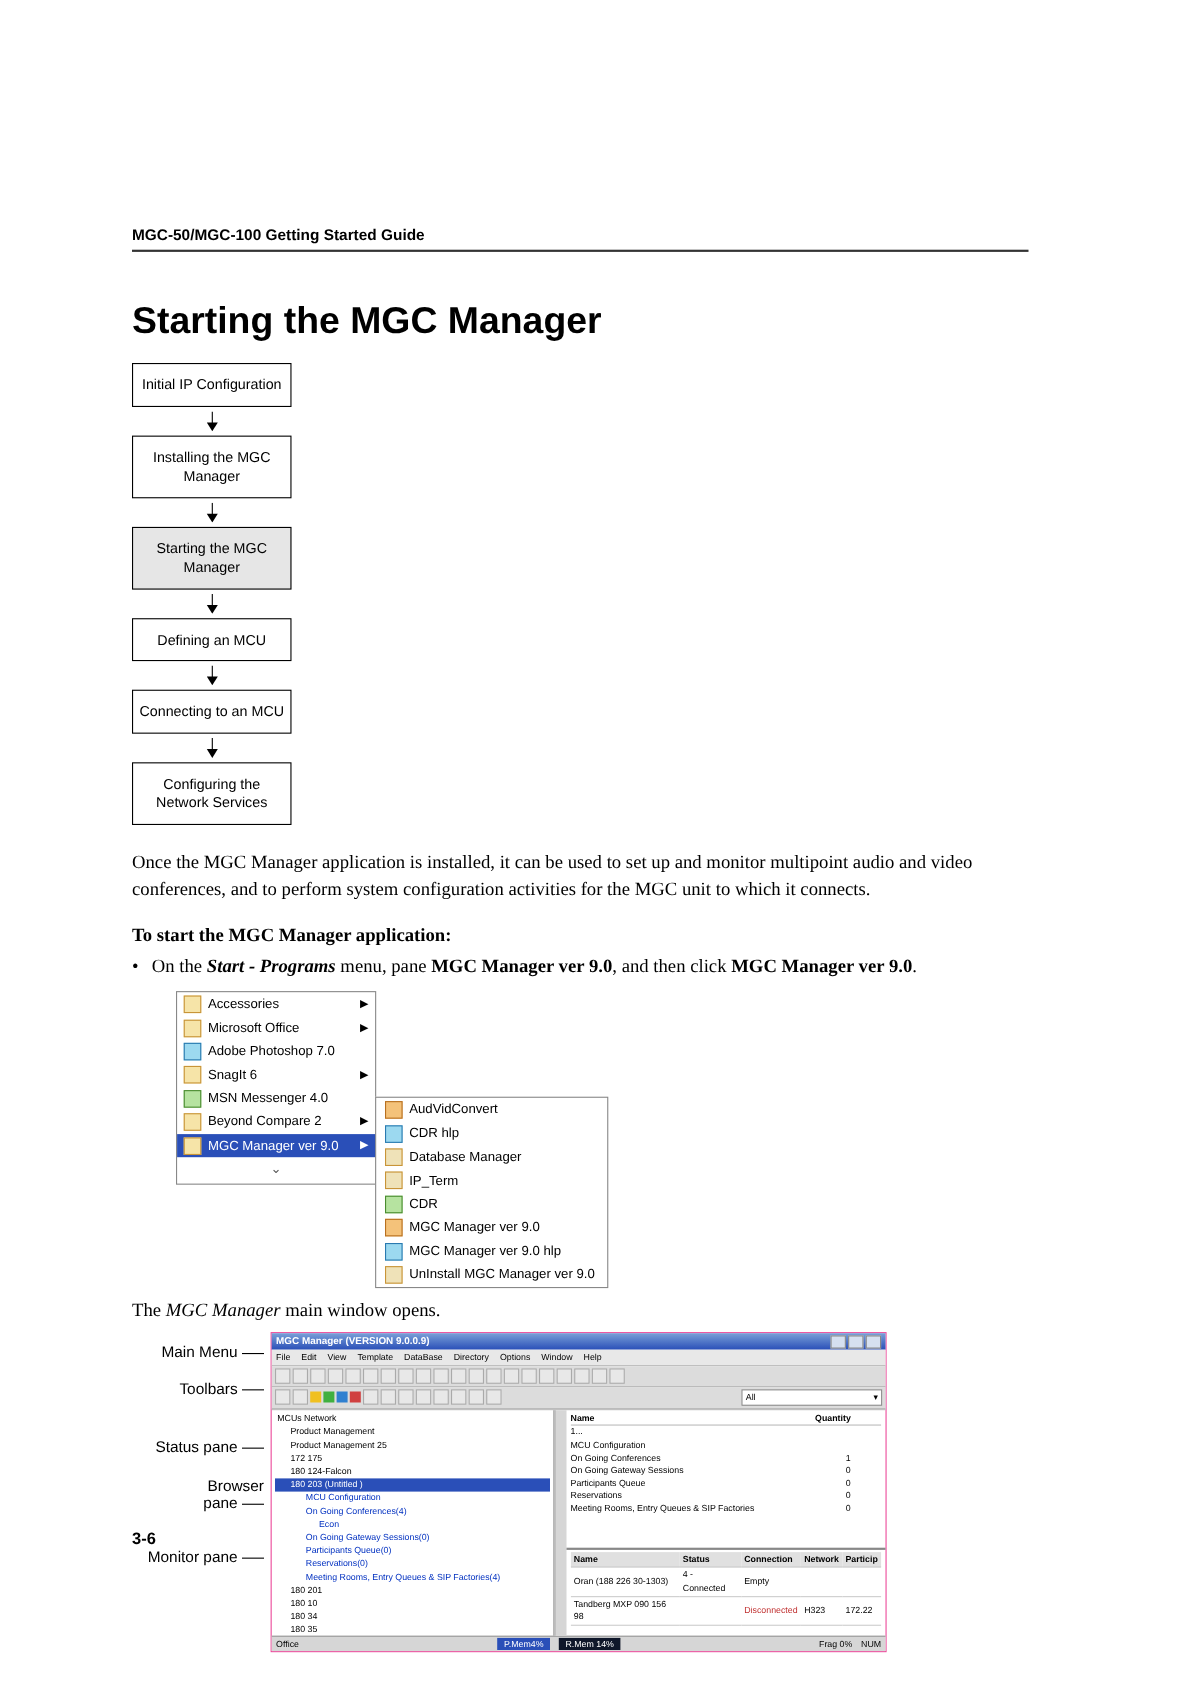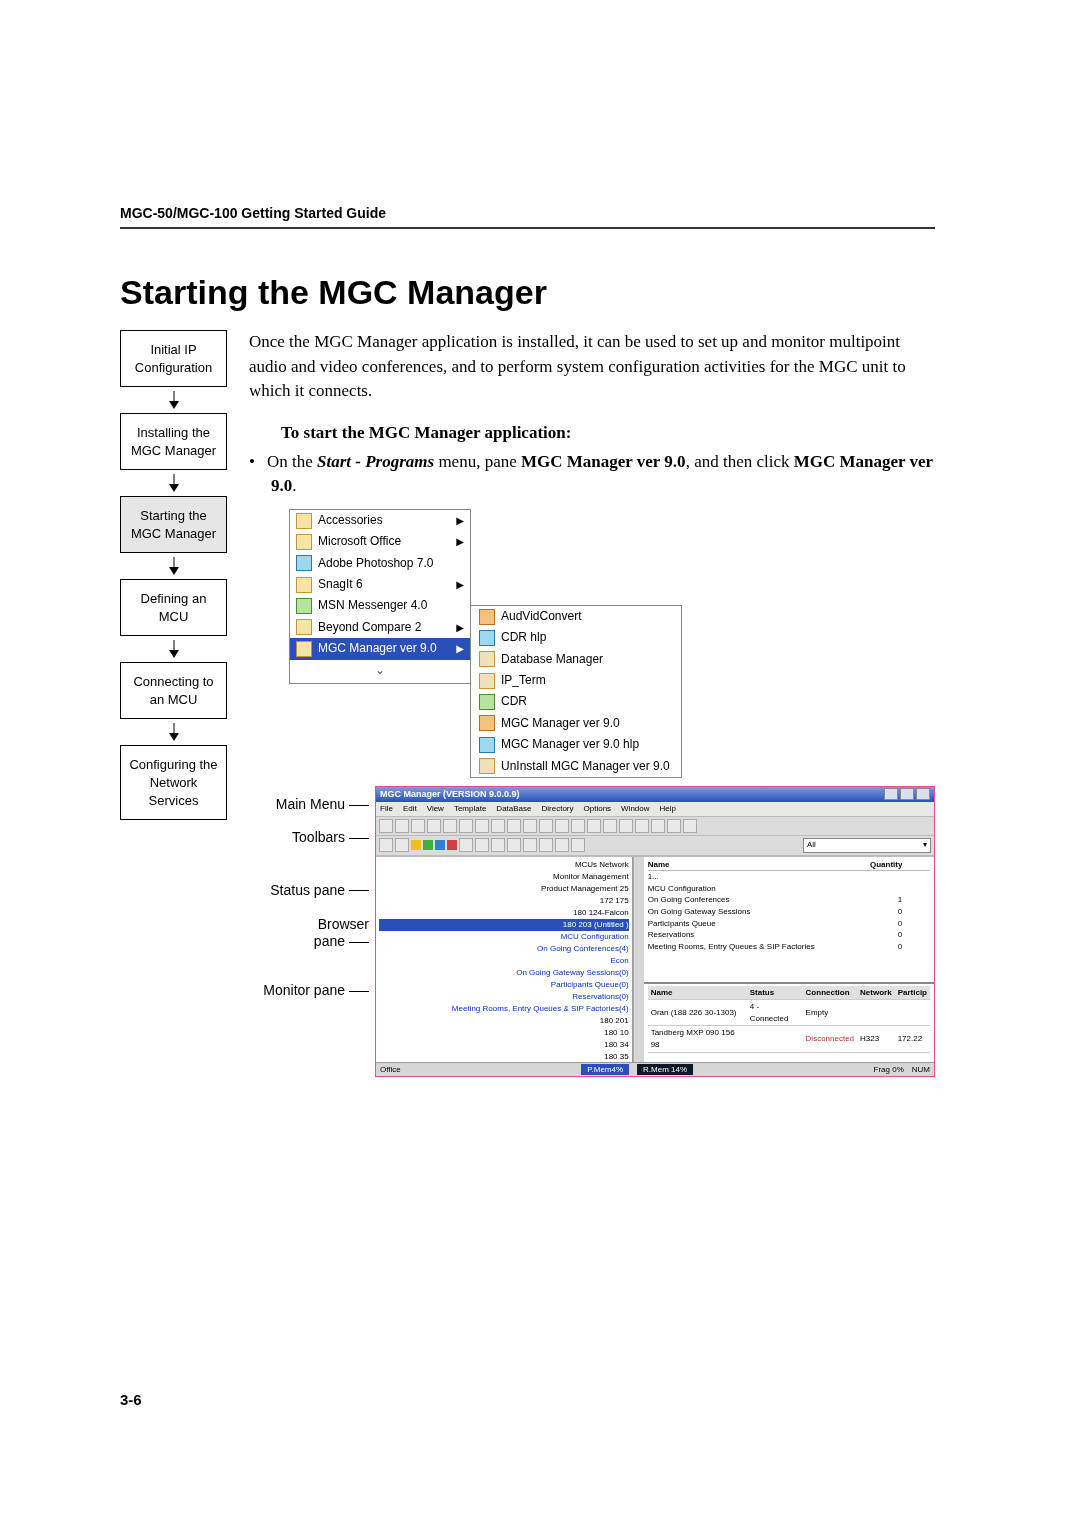--- a/index.html
+++ b/index.html
@@ -28,20 +28,21 @@
   }
   .title {
     font-size: 34px;
     font-weight: bold;
     margin: 0 0 18px 0;
   }
   .columns {
     display: flex;
     align-items: flex-start;
     gap: 22px;
+    flex-direction: column;
   }
   .flow-col { width: 145px; }
   .flow-box {
     border: 1px solid #000;
     text-align: center;
     font-size: 13px;
     padding: 10px 4px;
     background: #fff;
     line-height: 1.35;
   }
@@ -54,21 +55,20 @@
   .arrow svg { display: block; }
   .content-col {
     flex: 1;
     font-family: "Times New Roman", Times, serif;
     font-size: 17px;
     line-height: 1.45;
   }
   .subhead {
     font-weight: bold;
     margin-top: 10px;
-    margin-left: 32px;
   }
   .bullet {
     margin: 4px 0 10px 0;
     padding-left: 22px;
     text-indent: -22px;
   }
   .bullet .dot { padding-right: 12px; }
   .italic { font-style: italic; }
   .bold { font-weight: bold; }
 
@@ -197,21 +197,20 @@
     display: flex;
     height: 205px;
     border-top: 1px solid #bbb;
   }
   .tree {
     width: 46%;
     border-right: 1px solid #999;
     overflow: hidden;
     padding: 2px 3px;
     box-sizing: border-box;
-    text-align: right;
   }
   .tree-scroll { width: 10px; background:#d6d6d6; border-left:1px solid #aaa;}
   .tree .node { line-height: 12px; white-space: nowrap; }
   .tree .sel { background:#2a4fb8; color:#fff; }
   .tree .blue { color:#0030c0; }
   .rightpane {
     flex: 1;
     display: flex;
     flex-direction: column;
   }
@@ -389,20 +388,23 @@
               <span class="menu-icon blueico"></span>
               <span>MGC Manager ver 9.0 hlp</span>
             </div>
           <div class="sub-item">
               <span class="menu-icon"></span>
               <span>UnInstall MGC Manager ver 9.0</span>
             </div>
         </div>
       </div>
 
+      <div class="caption">
+        <span>The </span><span class="italic">MGC Manager</span><span> main window opens.</span>
+      </div>
 
       <div class="shot2-wrap">
         <div class="labels-col">
           <div class="lbl" style="margin-top:10px"><span>Main Menu</span><span class="leader"></span></div>
           <div class="lbl" style="margin-top:16px"><span>Toolbars</span><span class="leader"></span></div>
           <div class="lbl" style="margin-top:36px"><span>Status pane</span><span class="leader"></span></div>
           <div class="lbl" style="margin-top:18px">
             <span>Browser</span><br>
             <span>pane</span><span class="leader"></span>
           </div>
@@ -468,21 +470,21 @@
               <span class="tbbtn"></span>
             <div class="tb2-combo">
                 <span>All</span>
                 <span style="margin-left:auto">▾</span>
               </div>
           </div>
 
           <div class="client">
             <div class="tree" id="tree-target">
                 <div class="node" style="padding-left: 2px;">MCUs Network</div>
-                <div class="node" style="padding-left: 14px;">Monitor Management</div>
+                <div class="node" style="padding-left: 14px;">Product Management</div>
                 <div class="node" style="padding-left: 14px;">Product Management 25</div>
                 <div class="node" style="padding-left: 14px;">172 175</div>
                 <div class="node" style="padding-left: 14px;">180 124-Falcon</div>
                 <div class="node sel" style="padding-left: 14px;">180 203   (Untitled )</div>
                 <div class="node blue" style="padding-left: 28px;">MCU Configuration</div>
                 <div class="node blue" style="padding-left: 28px;">On Going Conferences(4)</div>
                 <div class="node blue" style="padding-left: 40px;">Econ</div>
                 <div class="node blue" style="padding-left: 28px;">On Going Gateway Sessions(0)</div>
                 <div class="node blue" style="padding-left: 28px;">Participants Queue(0)</div>
                 <div class="node blue" style="padding-left: 28px;">Reservations(0)</div>

